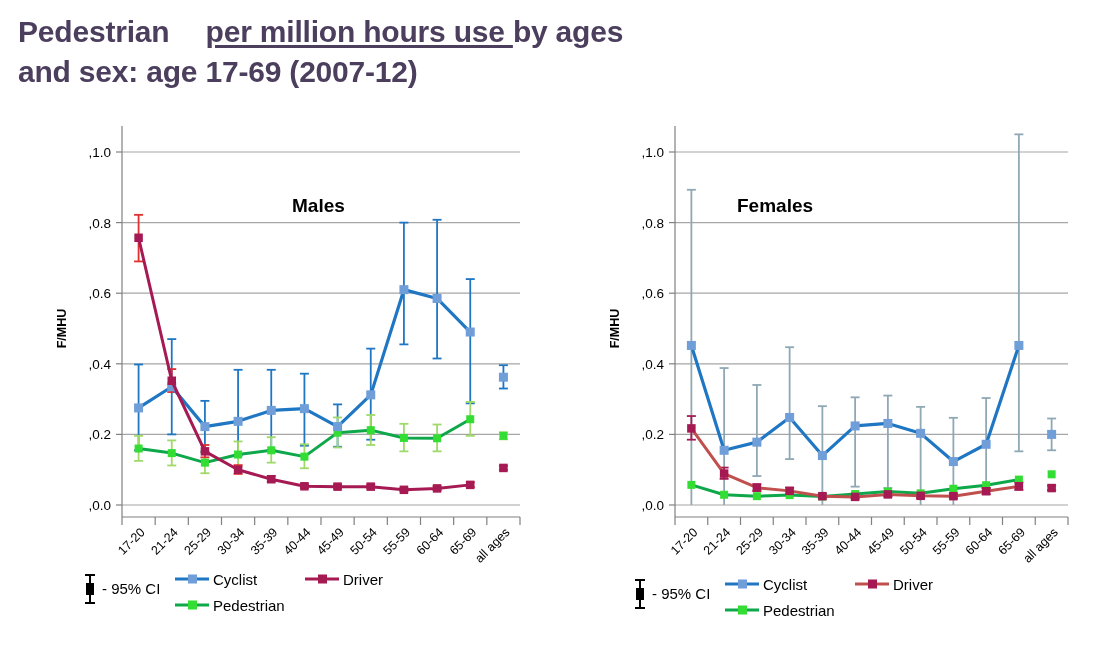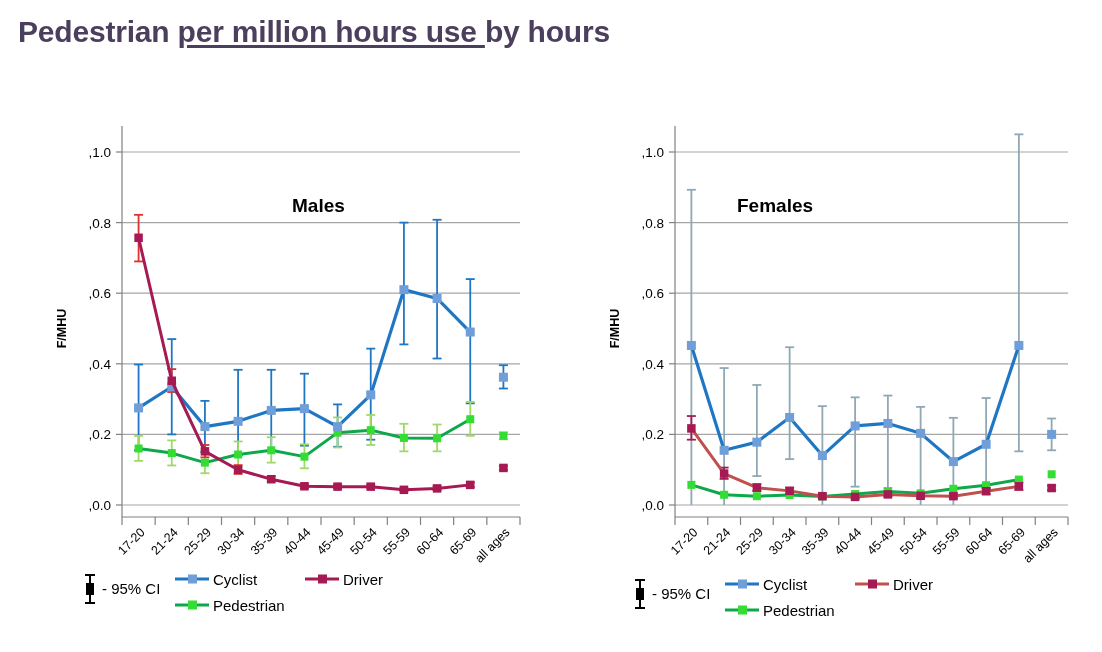--- a/index.html
+++ b/index.html
@@ -14,21 +14,21 @@
   .slide-title {
     position: absolute;
     left: 18px; top: 12px;
     width: 820px;
     font-size: 30px;
     font-weight: bold;
     color: #4c3f5e;
     line-height: 1.34;
     letter-spacing: -0.2px;
   }
-  .slide-title .u { text-decoration: underline; text-underline-offset: 3px; }
+  .slide-title .u { text-decoration: underline; text-underline-offset: 3px; margin-left: 28px; }
 
   .chart { position: absolute; }
   .chart svg { display: block; }
 
   .panel-label {
     font-family: "Liberation Sans", sans-serif;
     font-size: 19px; font-weight: bold; fill: #000000;
   }
   .axis-tick-label {
     font-family: "Liberation Sans", sans-serif;
@@ -46,21 +46,22 @@
     font-family: "Liberation Sans", sans-serif;
     font-size: 15px; fill: #000000;
   }
 </style>
 </head>
 <body>
 
 <div id="stage">
 
   <div class="slide-title">
-    <span>Pedestrian </span><span class="u">per million hours use </span><span>by hours</span><br>
+    <span>Pedestrian </span><span class="u">per million hours use </span><span>by ages</span><br>
+    <span>and sex: age 17-69 (2007-12)</span>
   </div>
 
   <div class="chart" id="chart-males" style="left:0px; top:112px; width:560px; height:530px;">
       <svg width="560" height="530" viewBox="0 0 560 530">
         <line x1="122" x2="520" y1="393" y2="393" stroke="#a6a6a6" stroke-width="1.2"></line>
         <line x1="122" x2="520" y1="322.4" y2="322.4" stroke="#a6a6a6" stroke-width="1.2"></line>
         <line x1="122" x2="520" y1="251.79999999999998" y2="251.79999999999998" stroke="#a6a6a6" stroke-width="1.2"></line>
         <line x1="122" x2="520" y1="181.20000000000002" y2="181.20000000000002" stroke="#a6a6a6" stroke-width="1.2"></line>
         <line x1="122" x2="520" y1="110.59999999999997" y2="110.59999999999997" stroke="#a6a6a6" stroke-width="1.2"></line>
         <line x1="122" x2="520" y1="40" y2="40" stroke="#a6a6a6" stroke-width="1.2"></line>

